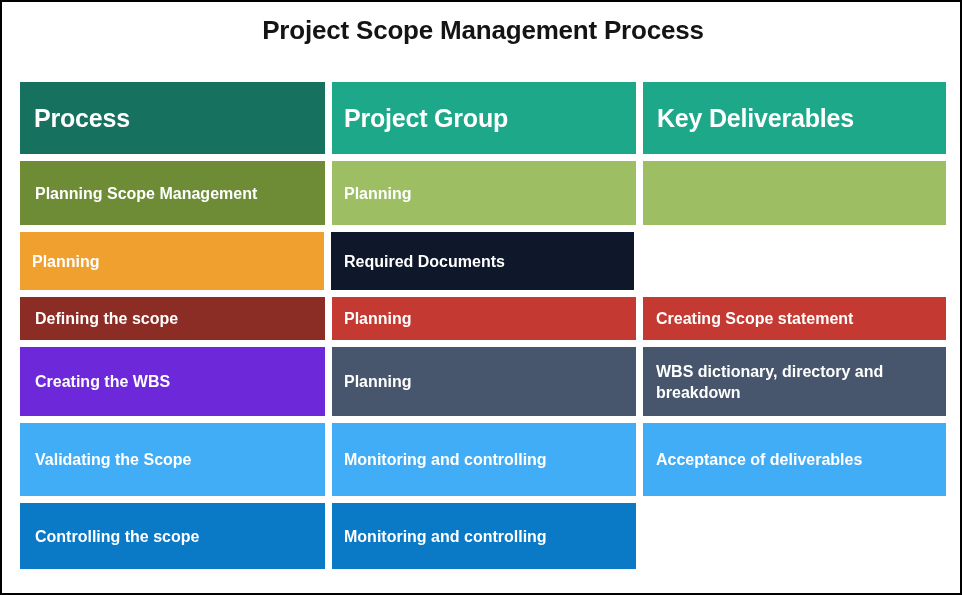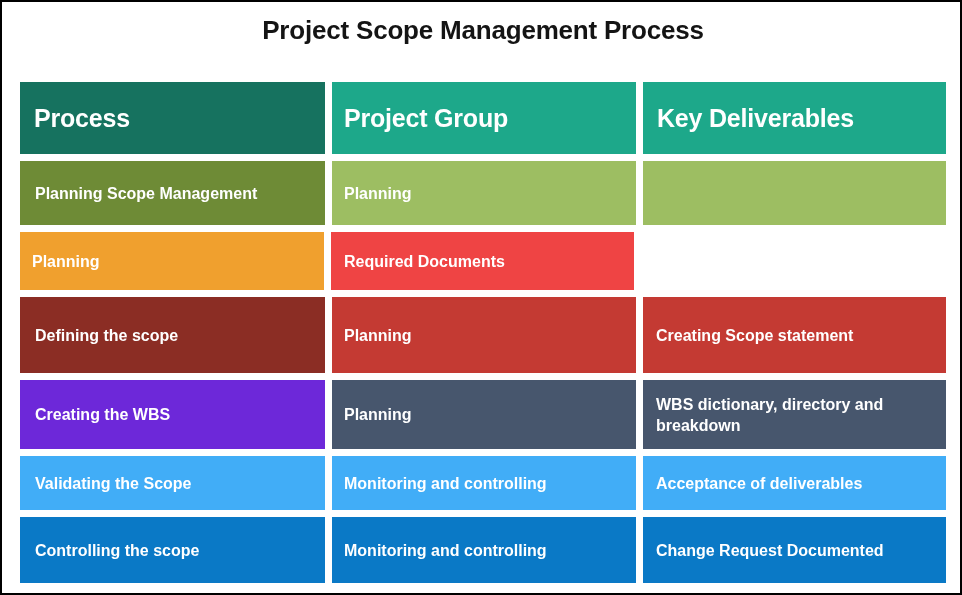--- a/index.html
+++ b/index.html
@@ -84,23 +84,23 @@
   .row-head .c2 { }
   .row-head .c3 { padding-left: 14px; }
 
   
   .row-body .cell {
     font-size: 16px;
     line-height: 21px;
   }
   .r1 .cell { height: 64px; }
   .r2 .cell { height: 58px; }
-  .r3 .cell { height: 76px; }
+  .r3 .cell { height: 43px; }
   .r4 .cell { height: 69px; }
-  .r5 .cell { height: 54px; }
+  .r5 .cell { height: 73px; }
   .r6 .cell { height: 66px; }
 </style>
 </head>
 <body>
 
 <div class="page">
 
   <div class="title">Project Scope Management Process</div>
 
   <div class="table">
@@ -112,21 +112,21 @@
     </div>
 
     <div class="row row-body r1">
       <div class="cell c1" style="background: rgb(110, 139, 54);">Planning Scope Management</div>
       <div class="cell c2" style="background: rgb(157, 190, 98);">Planning</div>
       <div class="cell c3" style="background: rgb(157, 190, 98);"></div>
     </div>
 
     <div class="row row-body r2">
       <div class="cell c2" style="background: rgb(240, 160, 46);">Planning</div>
-      <div class="cell c3" style="background: #ef4444;">Required Documents</div>
+      <div class="cell c3" style="background: #0f172a;">Required Documents</div>
     </div>
 
     <div class="row row-body r3">
       <div class="cell c1" style="background: rgb(139, 45, 36);">Defining the scope</div>
       <div class="cell c2" style="background: rgb(196, 58, 51);">Planning</div>
       <div class="cell c3" style="background: rgb(196, 58, 51);">Creating Scope statement</div>
     </div>
 
     <div class="row row-body r4">
       <div class="cell c1" style="background: #6d28d9;">Creating the WBS</div>
@@ -136,17 +136,16 @@
 
     <div class="row row-body r5">
       <div class="cell c1" style="background: rgb(65, 173, 247);">Validating the Scope</div>
       <div class="cell c2" style="background: rgb(65, 173, 247);">Monitoring and controlling</div>
       <div class="cell c3" style="background: rgb(65, 173, 247);">Acceptance of deliverables</div>
     </div>
 
     <div class="row row-body r6">
       <div class="cell c1" style="background: rgb(10, 121, 198);">Controlling the scope</div>
       <div class="cell c2" style="background: rgb(10, 121, 198);">Monitoring and controlling</div>
-      <div class="cell c3" style="background: rgb(10, 121, 198);">Change Request Documented</div>
     </div>
 
   </div>
 </div>
 
 </body></html>

